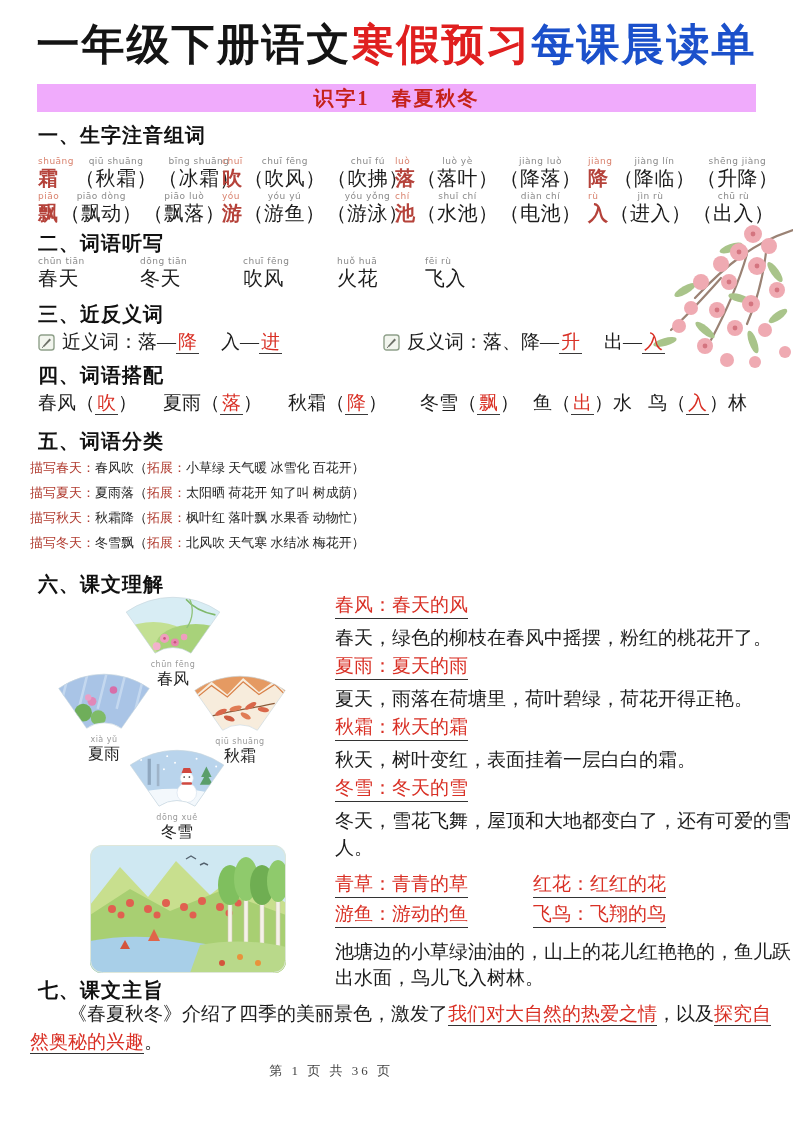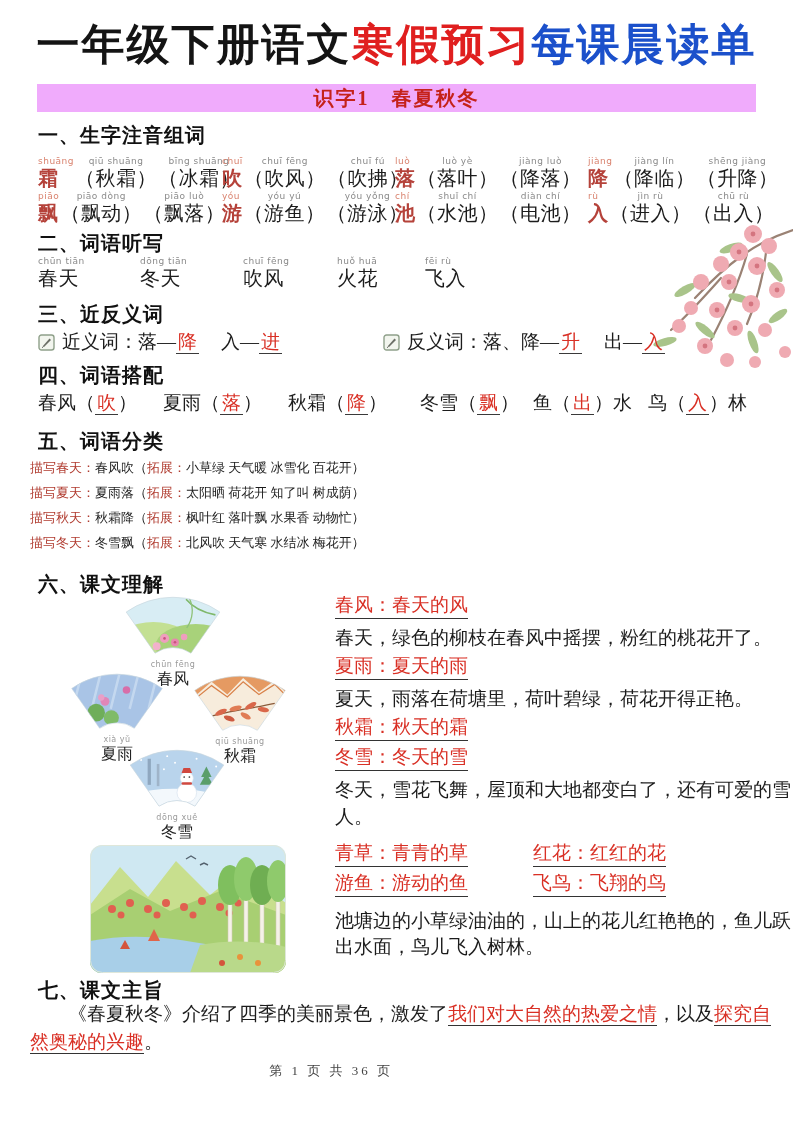--- a/index.html
+++ b/index.html
@@ -327,21 +327,21 @@
           <circle cx="78" cy="74" r="2" fill="#c9537f"></circle>
       </g>
       <path d="M 3.3 27.6 A 125 125 0 0 1 146.7 27.6 L 102.5 90.7 A 48 48 0 0 0 47.5 90.7 Z" fill="none" stroke="#c8d6dd" stroke-width="1"></path>
     </svg>
     <div class="fanlabel">
         <span class="py">chūn fēng</span>
         <span class="nm">春风</span>
       </div>
   </div>
 
-  <div class="fanblock" style="left:57px;top:671px;width:120px;">
+  <div class="fanblock" style="left:44px;top:671px;width:120px;">
     <svg width="120" height="60" viewBox="0 0 150 95">
       <defs>
           <clipPath id="fanB">
             <path d="M 3.3 27.6 A 125 125 0 0 1 146.7 27.6 L 102.5 90.7 A 48 48 0 0 0 47.5 90.7 Z"></path>
           </clipPath>
         </defs>
       <g clip-path="url(#fanB)">
         <rect x="0" y="0" width="150" height="95" fill="#a9c4e6"></rect>
         <path d="M20 0 L5 60 M50 0 L35 60 M80 0 L65 60 M110 0 L95 60 M140 0 L125 60" stroke="#c4d8ef" stroke-width="4"></path>
         <circle cx="42" cy="66" r="14" fill="#6fae5a"></circle>
@@ -464,20 +464,21 @@
     </g>
     <rect x="0.5" y="0.5" width="195" height="127" rx="12" fill="none" stroke="#dfe7da"></rect>
   </svg>
 
   <div class="rcol z1">
     <div><span class="entry-head">春风：春天的风</span></div>
     <div class="entry-body">春天，绿色的柳枝在春风中摇摆，粉红的桃花开了。</div>
     <div><span class="entry-head">夏雨：夏天的雨</span></div>
     <div class="entry-body">夏天，雨落在荷塘里，荷叶碧绿，荷花开得正艳。</div>
     <div><span class="entry-head">秋霜：秋天的霜</span></div>
+    <div class="entry-body">秋天，树叶变红，表面挂着一层白白的霜。</div>
     <div><span class="entry-head">冬雪：冬天的雪</span></div>
     <div class="entry-body" style="margin-bottom:12px;">冬天，雪花飞舞，屋顶和大地都变白了，还有可爱的雪人。</div>
     <div class="pair-row">
       <span class="entry-head">青草：青青的草</span>
       <span class="entry-head pair-b">红花：红红的花</span>
     </div>
     <div class="pair-row">
       <span class="entry-head">游鱼：游动的鱼</span>
       <span class="entry-head pair-b">飞鸟：飞翔的鸟</span>
     </div>

